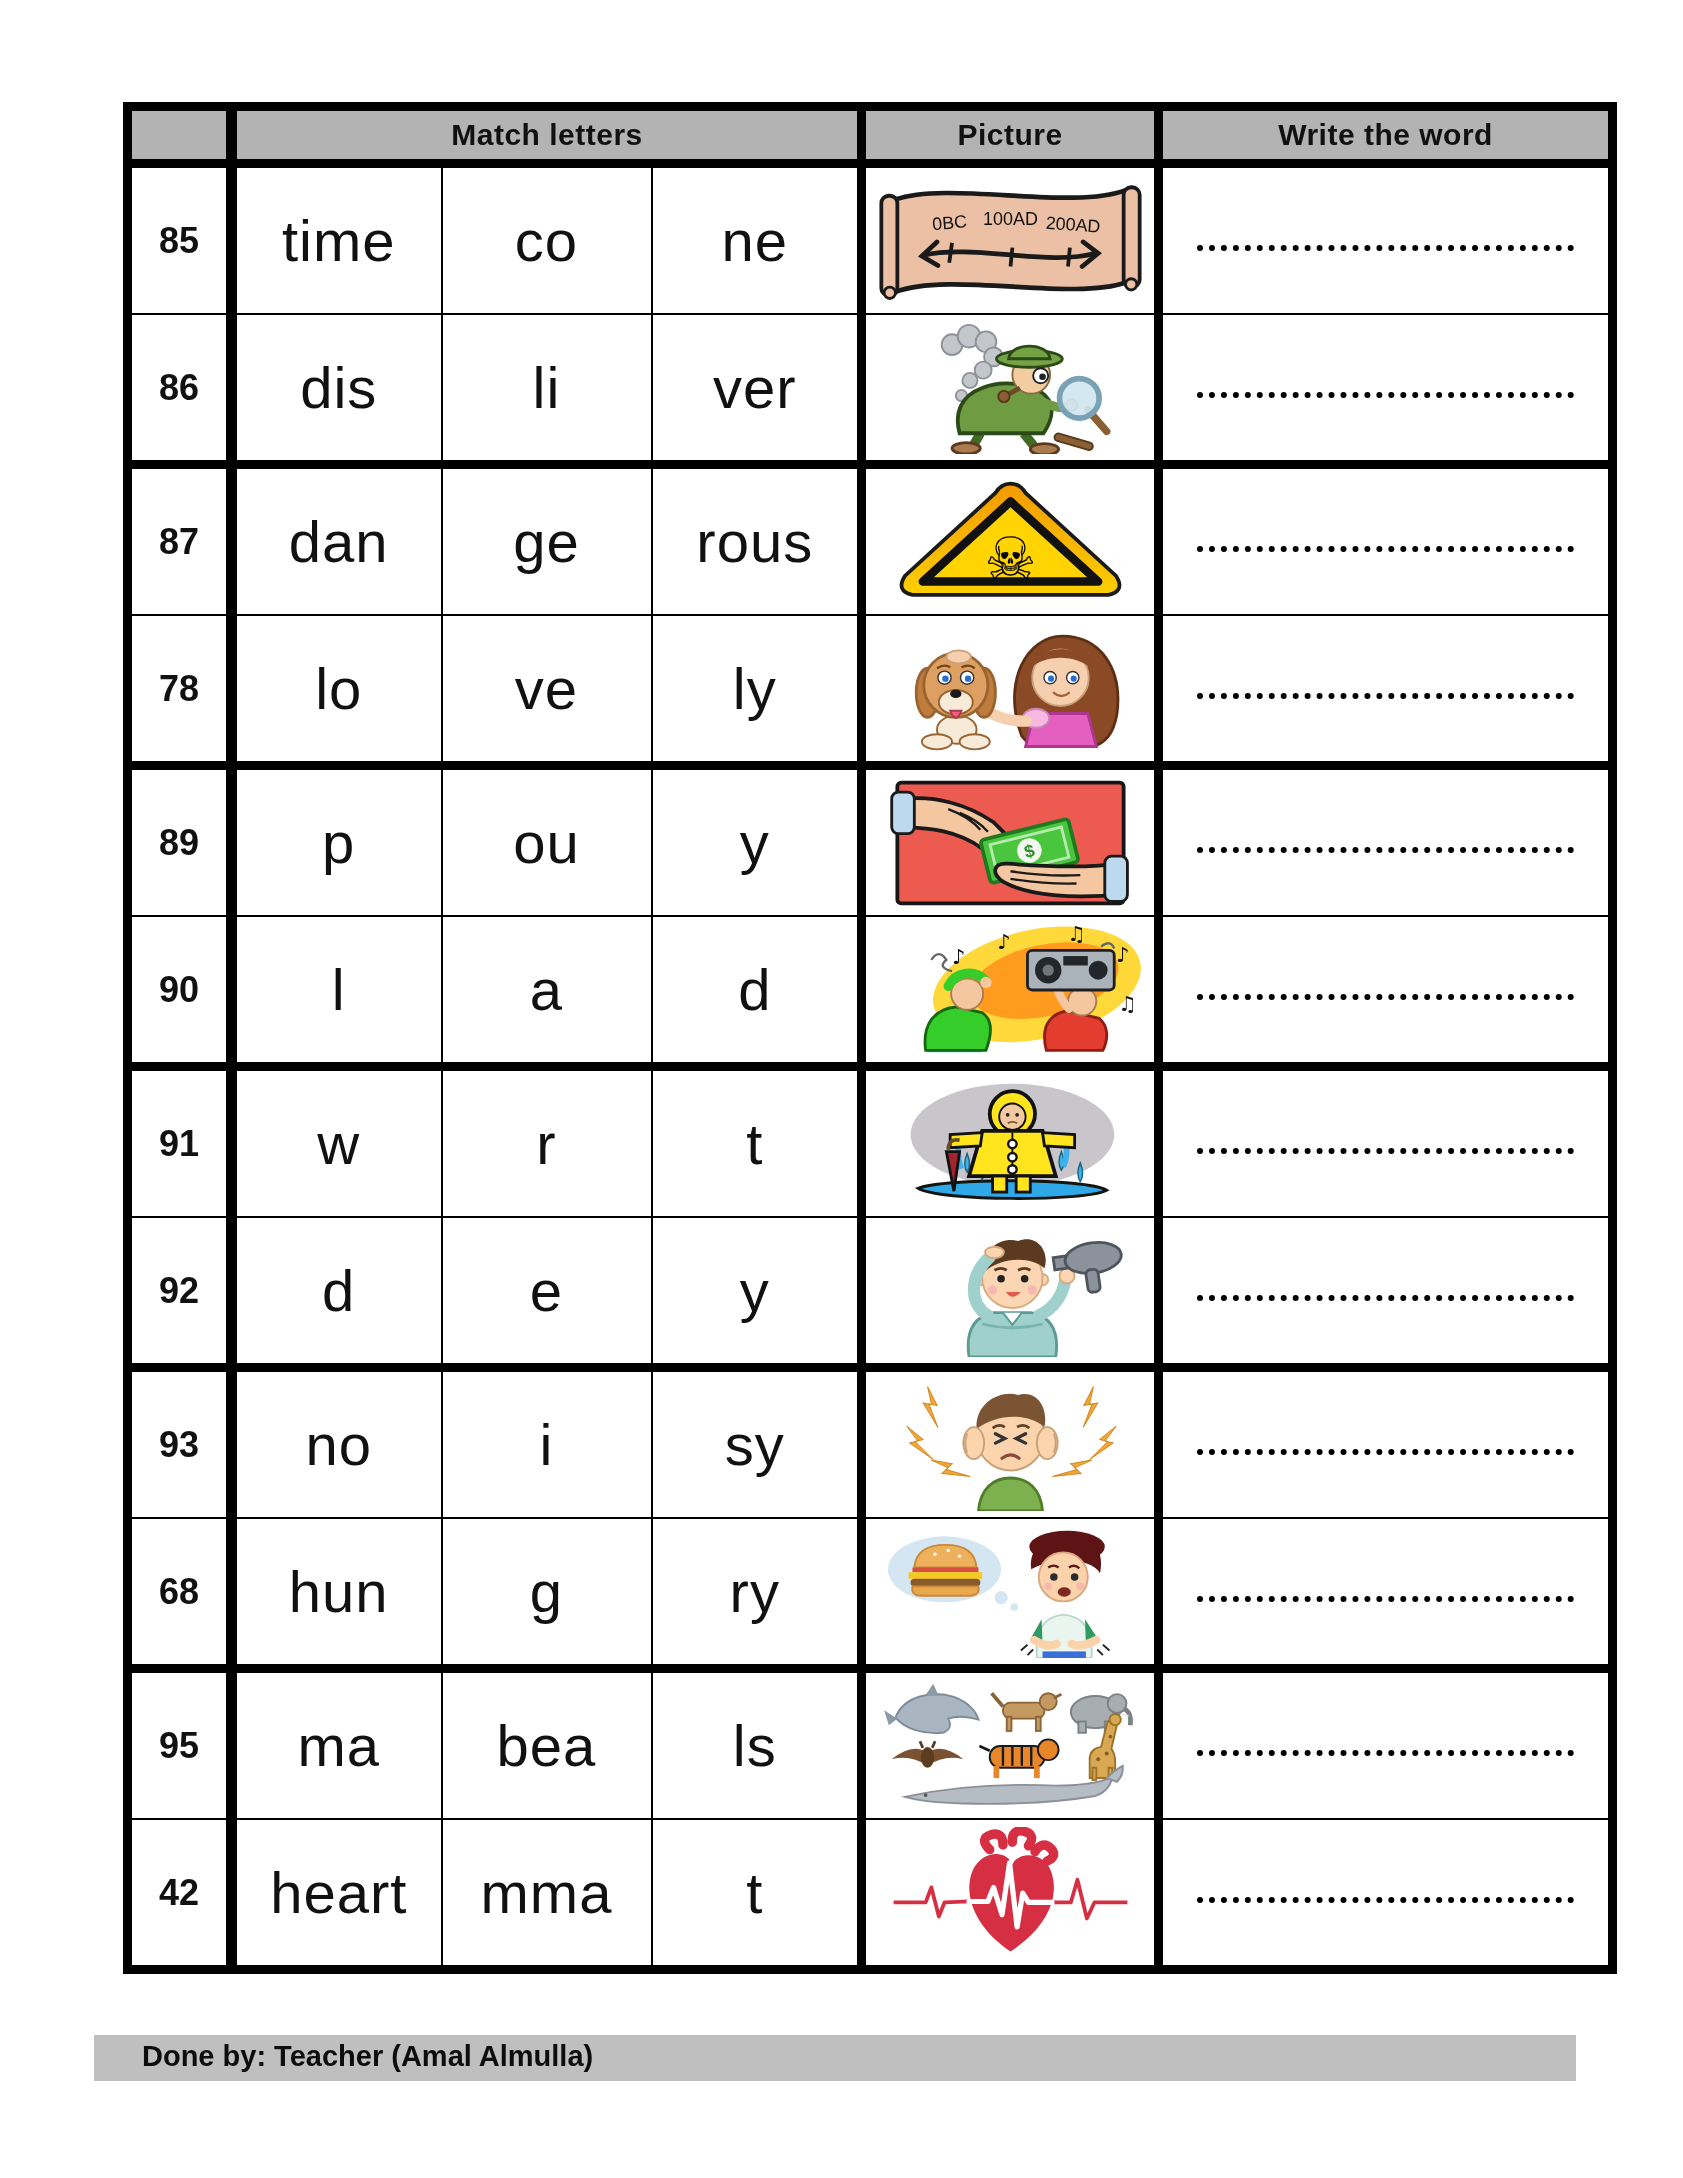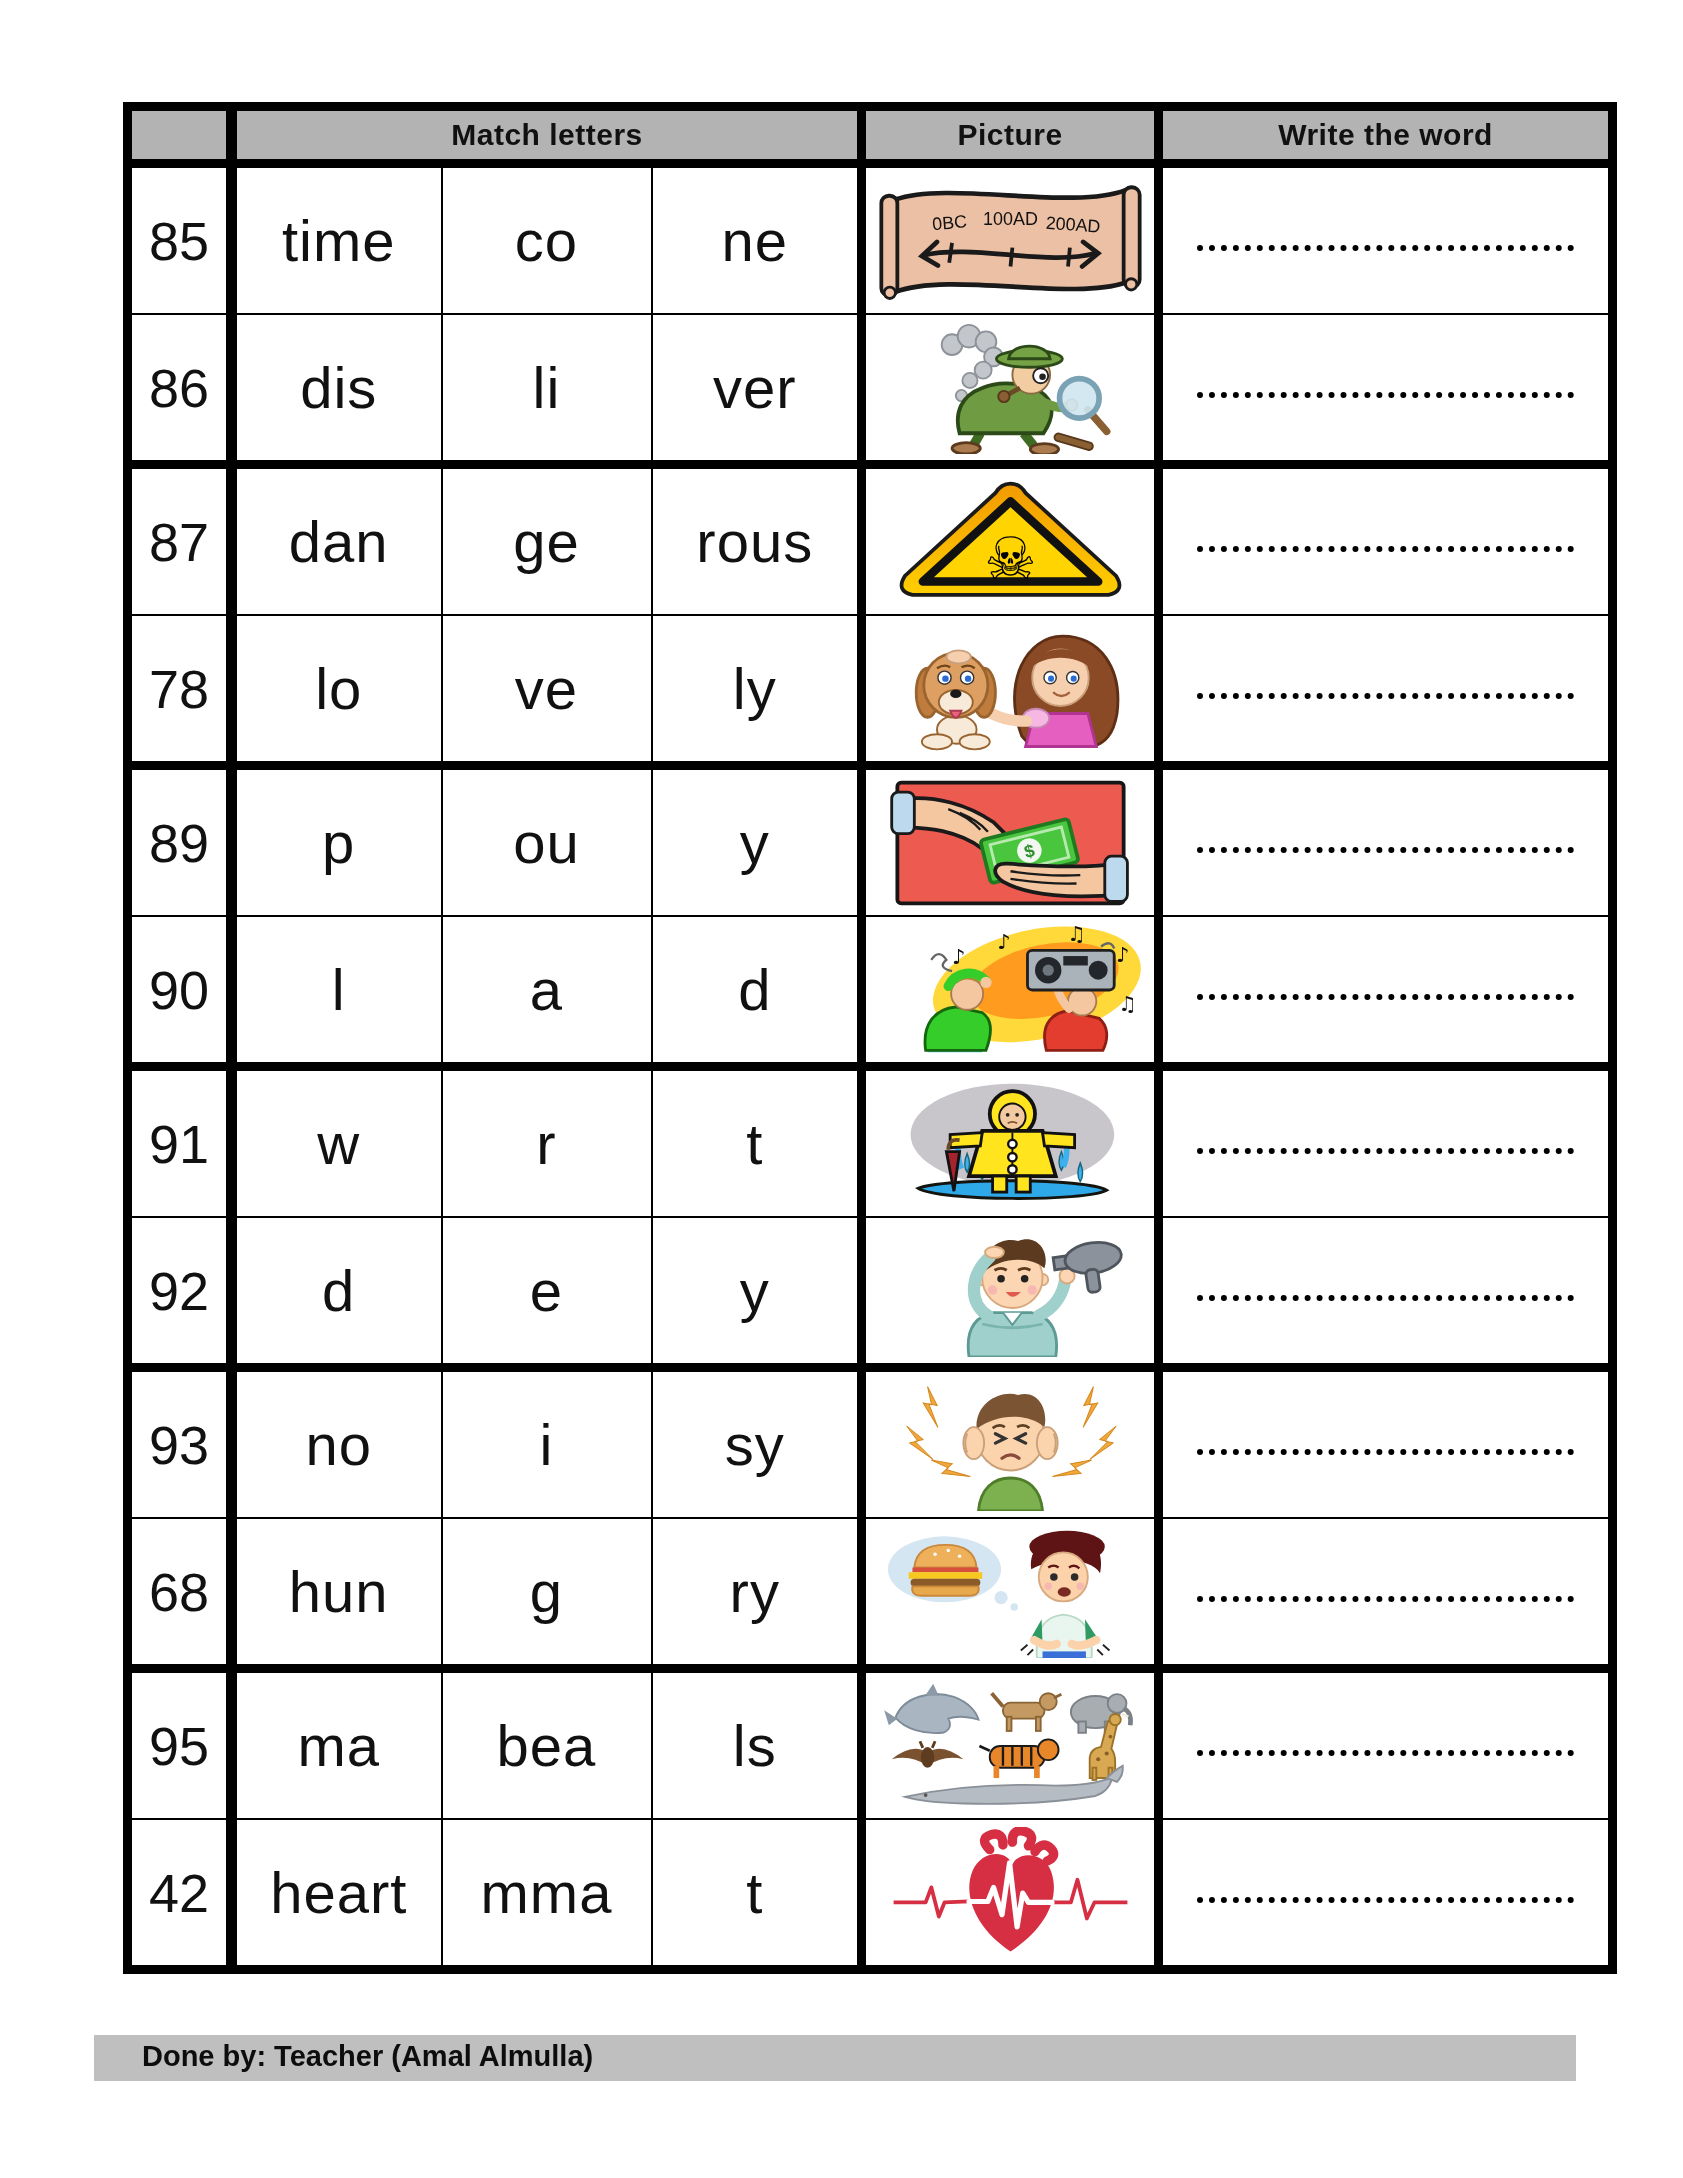--- a/index.html
+++ b/index.html
@@ -18,21 +18,21 @@
     height:46px; font-size:30px; font-weight:bold; letter-spacing:0.5px;
     text-align:center; vertical-align:middle; color:#111;
   }
   td {
     border:2px solid #000; height:141px; text-align:center;
     vertical-align:middle; background:#fff; overflow:hidden;
   }
   .bR-num   { border-right:11px solid #000 !important; }
   .bR-thick { border-right:9px solid #000 !important; }
   tr.group-end td { border-bottom:9px solid #000; }
-  .cell-num    { font-size:54px; font-weight:400; }
+  .cell-num    { font-size:36px; font-weight:700; }
   .cell-letter { font-size:58px; font-weight:400; letter-spacing:1px; }
   .cell-pic    { padding:2px 0; }
   .cell-pic svg{ display:block; margin:0 auto; }
   .cell-write  { padding:0 22px; }
   .dots { height:0; width:94%; margin:14px auto 0 auto; border-bottom:6px dotted #000; }
   .footer {
     position:absolute; left:94px; top:2035px; width:1482px; height:46px;
     background:#bfbfbf; box-sizing:border-box;
     display:flex; align-items:center; justify-content:space-between;
     padding:0 153px 4px 48px; font-size:29px; font-weight:bold; color:#0d0d0d;

